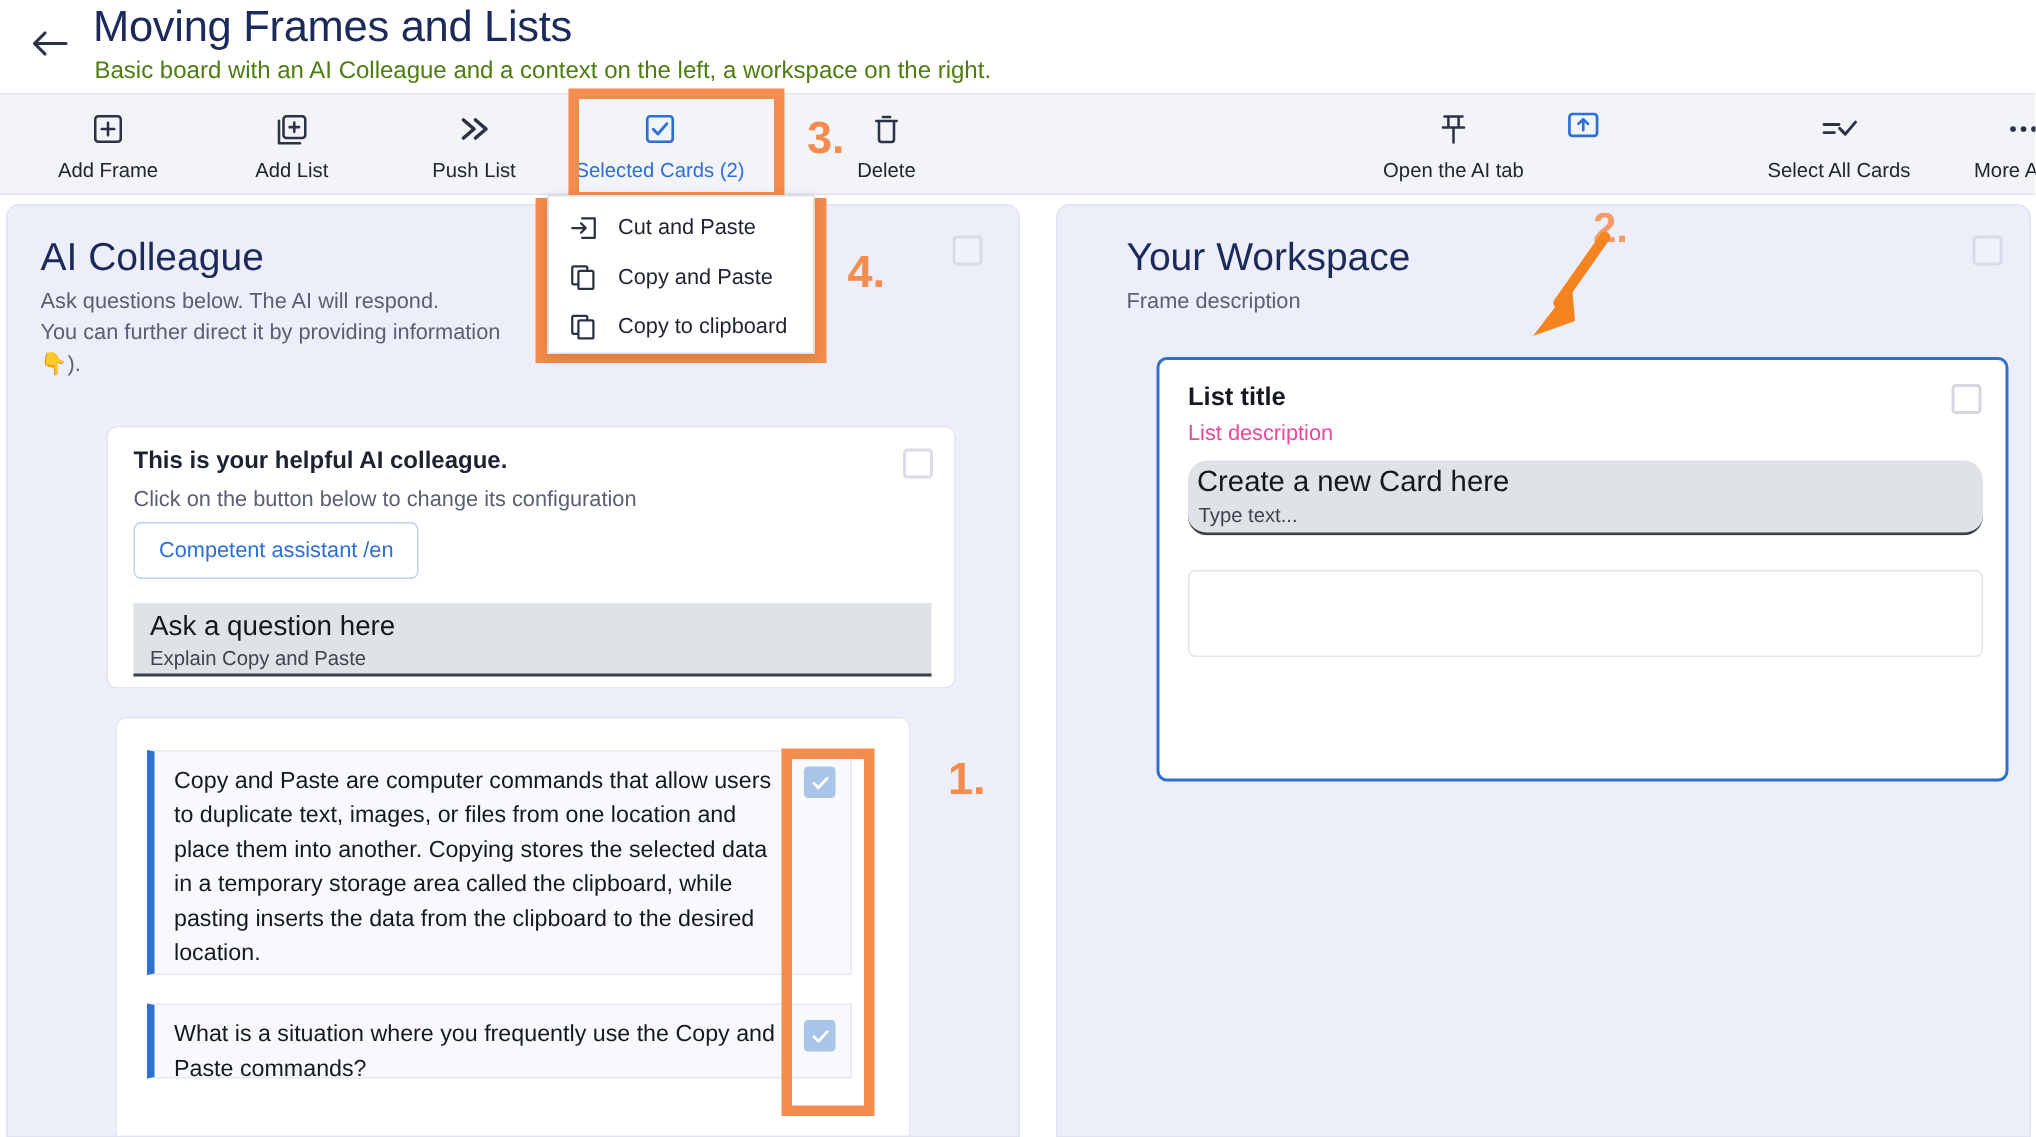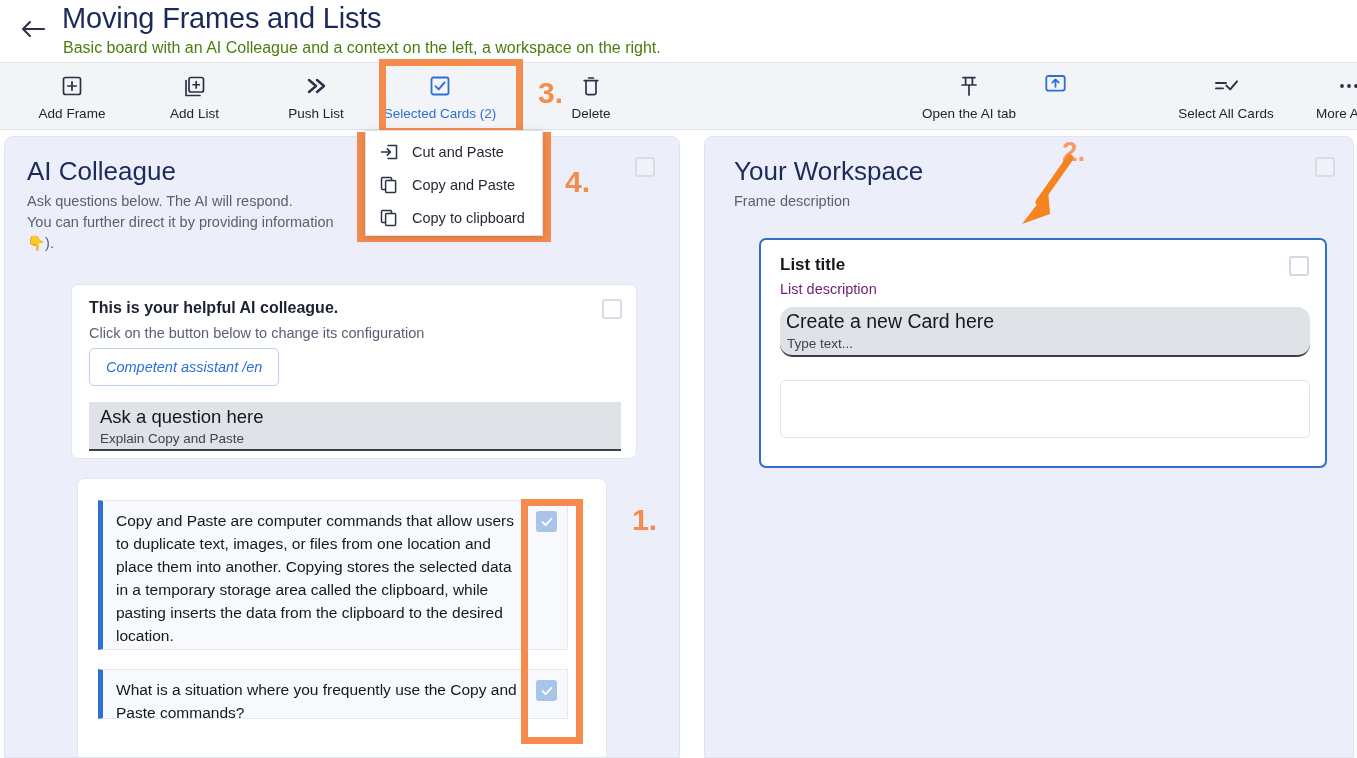--- a/index.html
+++ b/index.html
@@ -108,21 +108,21 @@
   .card-ai { left:66px; top:147px; width:566px; height:175px; }
   .card-ai-title { position:absolute; left:17px; top:14px; font-size:16px; font-weight:700; color:#1c2230; }
   .card-ai-sub { position:absolute; left:17px; top:40px; font-size:14.5px; color:#5a6072; }
   .card-ai-cb {
     position:absolute; right:14px; top:14px; width:20px; height:20px;
     border:2px solid #dadde8; border-radius:3px; background:#fff; cursor:pointer;
   }
   .pill-btn {
     position:absolute; left:17px; top:63px; height:38px; padding:0 16px;
     display:flex; align-items:center; border:1px solid #bcd0f0; border-radius:5px;
-    background:#fff; color:#2c6fd8; font-size:14.5px; cursor:pointer; white-space:nowrap;font-style:italic;
+    background:#fff; color:#2c6fd8; font-size:14.5px; cursor:pointer; white-space:nowrap;
   }
   .ask-field {
     position:absolute; left:17px; top:117px; width:532px; height:49px;
     background:#dfe2e6; border-bottom:2px solid #3c4046; cursor:text;
   }
   .ask-title { position:absolute; left:11px; top:4px; font-size:18.5px; color:#14171c; }
   .ask-sub { position:absolute; left:11px; top:29px; font-size:13.5px; color:#3f444d; }
 
   
   .card-answers { left:72px; top:341px; width:530px; height:420px; border-radius:7px 7px 0 0; border-bottom:none; }
@@ -141,25 +141,25 @@
     cursor:pointer;
   }
   
   .hl-cbcol {
     position:absolute; left:521px; top:499px; width:62px; height:245px;
     border:7px solid #f58b4c; pointer-events:none;
   }
 
   
   .list-box {
-    position:absolute; left:54px; top:101px; width:568px; height:230px;
+    position:absolute; left:66px; top:101px; width:568px; height:283px;
     background:#fff; border:2px solid #2f6fd0; border-radius:7px;
   }
   .list-title { position:absolute; left:19px; top:15px; font-size:17px; font-weight:700; color:#15181e; }
-  .list-desc { position:absolute; left:19px; top:41px; font-size:14.5px; color:#701a75; }
+  .list-desc { position:absolute; left:19px; top:41px; font-size:14.5px; color:#ec4899; }
   .list-cb {
     position:absolute; right:16px; top:16px; width:20px; height:20px;
     border:2px solid #d5d8e4; border-radius:3px; background:#fff; cursor:pointer;
   }
   .new-card {
     position:absolute; left:19px; top:67px; width:530px; height:50px;
     background:#dfe2e6; border-bottom:2px solid #3c4046; cursor:text;border-radius:13px;
   }
   .nc-title { position:absolute; left:6px; top:3px; font-size:19.5px; color:#14171c; }
   .nc-sub { position:absolute; left:7px; top:29px; font-size:13.5px; color:#3f444d; }
@@ -318,21 +318,21 @@
           <div class="ans-cb">
             <svg width="14" height="14" viewBox="0 0 14 14">
               <path d="M2.6 7.2 L5.6 10.2 L11.4 3.9" fill="none" stroke="#ffffff" stroke-width="1.9" stroke-linecap="round" stroke-linejoin="round"></path>
             </svg>
           </div>
         </div>
       </div>
     </div>
 
     <div class="panel panel-right">
-      <div class="frame-head" style="padding-left:29px;">
+      <div class="frame-head" style="padding-left:46px;">
         <div class="frame-title">Your Workspace</div>
         <div class="frame-desc">Frame description</div>
         <div class="frame-cb" style="right:18px;"></div>
       </div>
 
       <div class="list-box">
         <div class="list-title">List title</div>
         <div class="list-desc">List description</div>
         <div class="list-cb"></div>
         <div class="new-card">

